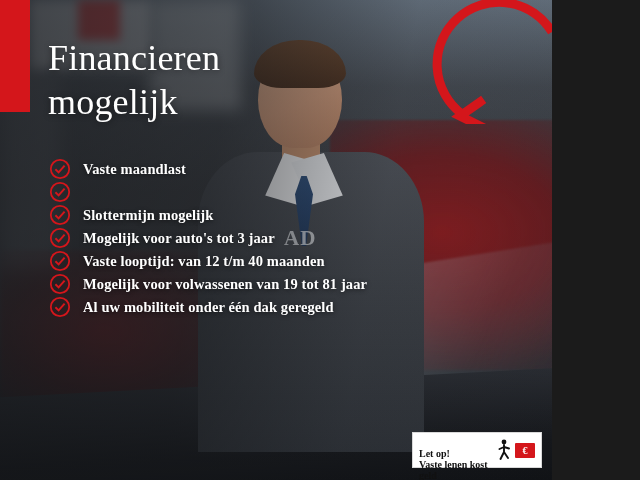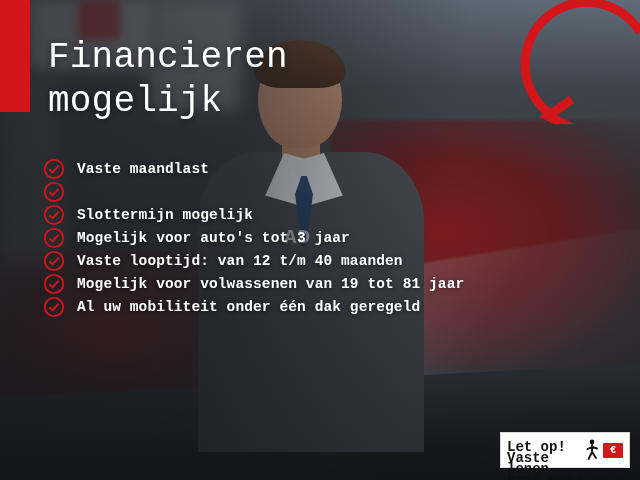--- a/index.html
+++ b/index.html
@@ -2,24 +2,24 @@
 <html><head>
 <meta charset="utf-8">
 <style>
   html, body {
     margin: 0;
     padding: 0;
     background: #1b1b1b;
   }
   .stage {
     position: relative;
-    width: 640px;
+    width: 552px;
     height: 480px;
     overflow: hidden;
-    font-family: Liberation Mono, monospace;
+    font-family: Liberation Serif, serif;
     background: #3a3a3c;
   }
 
   
   .photo {
     position: absolute;
     inset: 0;
     background:
       
       linear-gradient(180deg, rgba(140,160,180,0.55) 0%, rgba(90,100,112,0.35) 18%, rgba(40,42,46,0.0) 40%),
@@ -129,21 +129,21 @@
     color: #ffffff;
     font-size: 36px;
     line-height: 44px;
     font-weight: 400;
     letter-spacing: 0.2px;
     text-shadow: 0 1px 6px rgba(0,0,0,0.45);
   }
 
   
   .bullets {
-    position: absolute; left: 43px; top: 158px;
+    position: absolute; left: 49px; top: 158px;
     display: flex; flex-direction: column; gap: 1px;
   }
   .bullet { display: flex; align-items: center; }
   .check-wrap { width: 22px; height: 22px; flex: 0 0 22px; margin-right: 12px; }
   .bullet-text {
     color: #ffffff;
     font-size: 14.5px;
     font-weight: 600;
     letter-spacing: 0.1px;
     text-shadow: 0 1px 4px rgba(0,0,0,0.55);
@@ -153,21 +153,21 @@
   
   .warn-badge {
     position: absolute; right: 10px; bottom: 12px;
     width: 130px; height: 36px;
     background: #ffffff;
     border: 1px solid #d9d9d9;
     display: flex; align-items: center;
     padding: 0 6px;
     box-sizing: border-box;
   }
-  .warn-text { flex: 1 1 auto; color: #111; font-size: 14px; font-weight: bold; line-height: 11px; margin-top: 28px; }
+  .warn-text { flex: 1 1 auto; color: #111; font-size: 10px; font-weight: bold; line-height: 11px; margin-top: 28px; }
   .warn-icons { display: flex; align-items: center; gap: 3px; }
   .warn-figure { width: 16px; height: 22px; }
   .warn-euro {
     width: 20px; height: 15px; background: #d4161b; color: #fff;
     font-size: 10px; font-weight: bold; display: flex; align-items: center; justify-content: center;
     border-radius: 1px;
   }
 </style>
 </head>
 <body>

